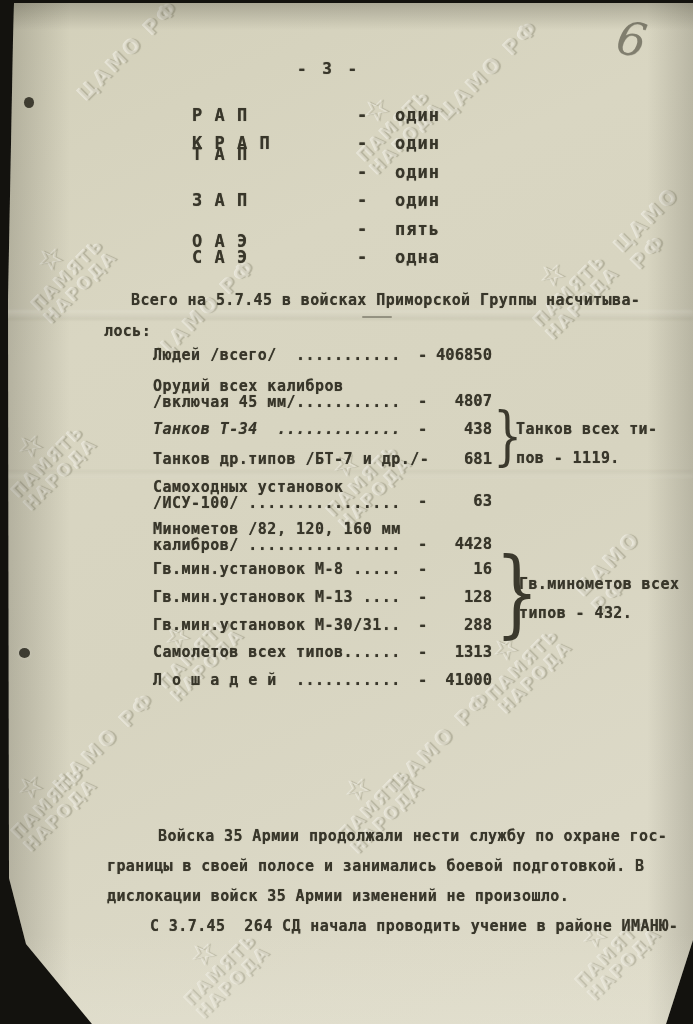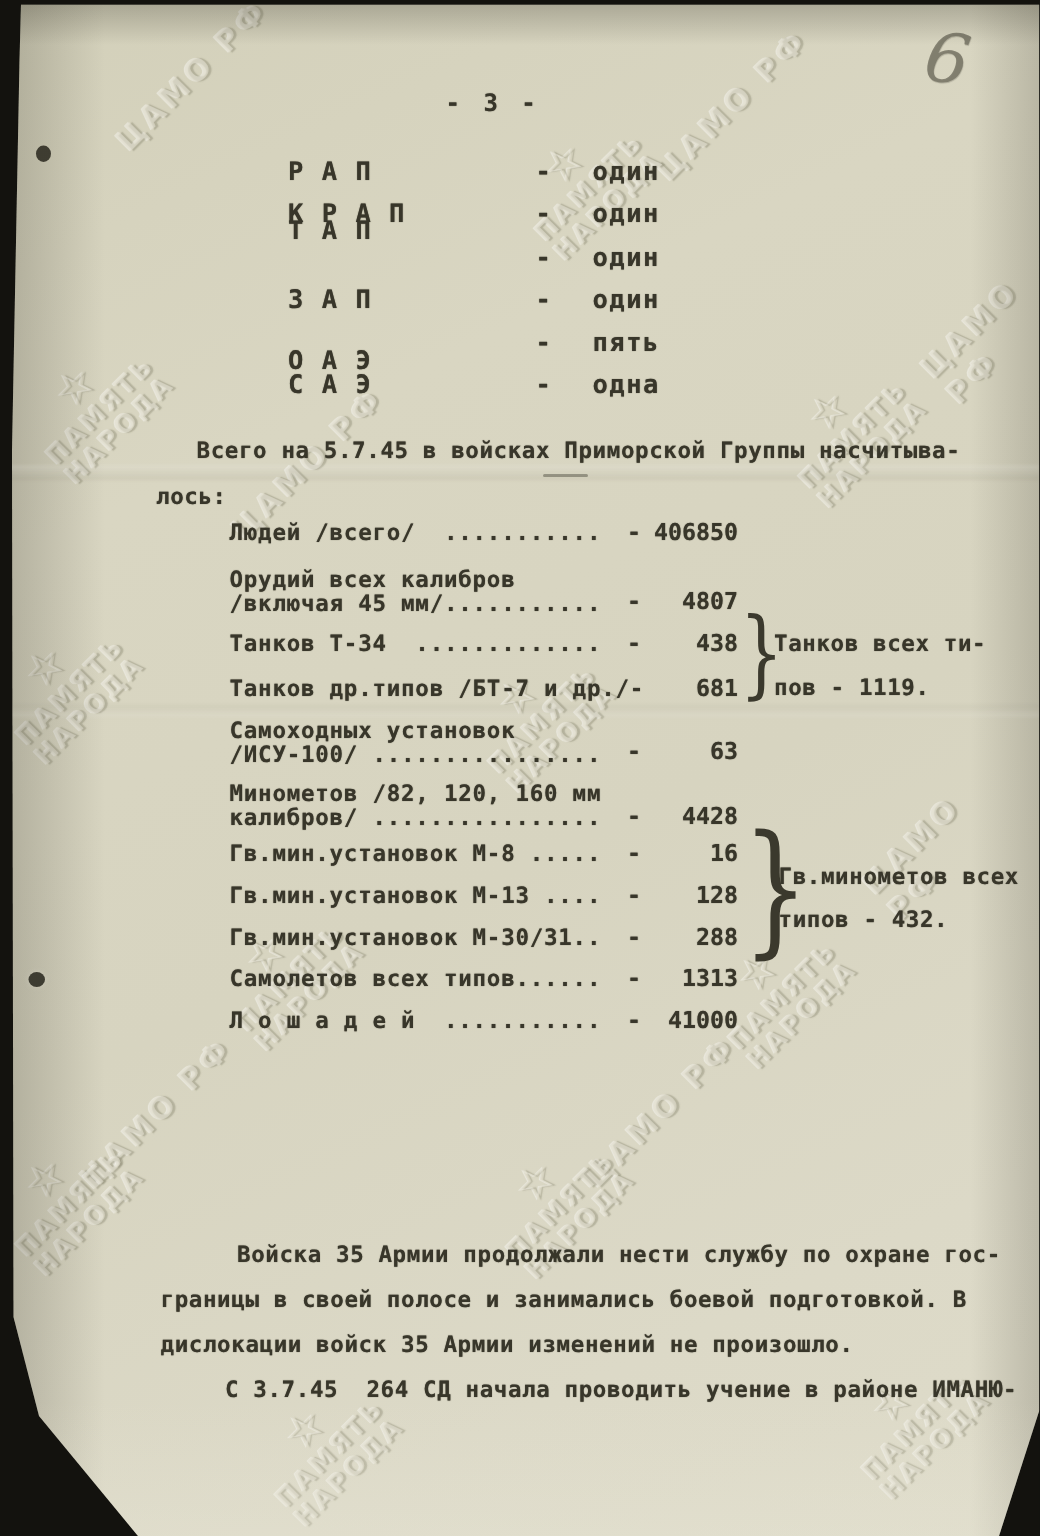--- a/index.html
+++ b/index.html
@@ -142,21 +142,21 @@
   </div>
 
   <div>
     <span class="abs typed statlabel" style="left:153px;top:346px;">Людей /всего/  ...........</span>
     <span class="abs typed statval" style="left:418px;top:346px;"><i style="font-style:normal">-</i><b>406850</b></span>
 
     <span class="abs typed statlabel" style="left:153px;top:377px;">Орудий всех калибров</span>
     <span class="abs typed statlabel" style="left:153px;top:393px;">/включая 45 мм/...........</span>
     <span class="abs typed statval" style="left:418px;top:392px;"><i style="font-style:normal">-</i><b>4807</b></span>
 
-    <span class="abs typed statlabel" style="left:153px;top:420px;">Танков Т-34  .............</span>
+    <span class="abs typed statlabel" style="left:153px;top:420px;font-style:italic;">Танков Т-34  .............</span>
     <span class="abs typed statval" style="left:418px;top:420px;"><i style="font-style:normal">-</i><b>438</b></span>
 
     <span class="abs typed statlabel" style="left:153px;top:450px;">Танков др.типов /БТ-7 и др./-</span>
     <span class="abs typed statval" style="left:418px;top:450px;"><i style="font-style:normal"></i><b>681</b></span>
 
     <span class="abs typed statlabel" style="left:153px;top:478px;">Самоходных установок</span>
     <span class="abs typed statlabel" style="left:153px;top:494px;">/ИСУ-100/ ................</span>
     <span class="abs typed statval" style="left:418px;top:492px;"><i style="font-style:normal">-</i><b>63</b></span>
 
     <span class="abs typed statlabel" style="left:153px;top:520px;">Минометов /82, 120, 160 мм</span>

